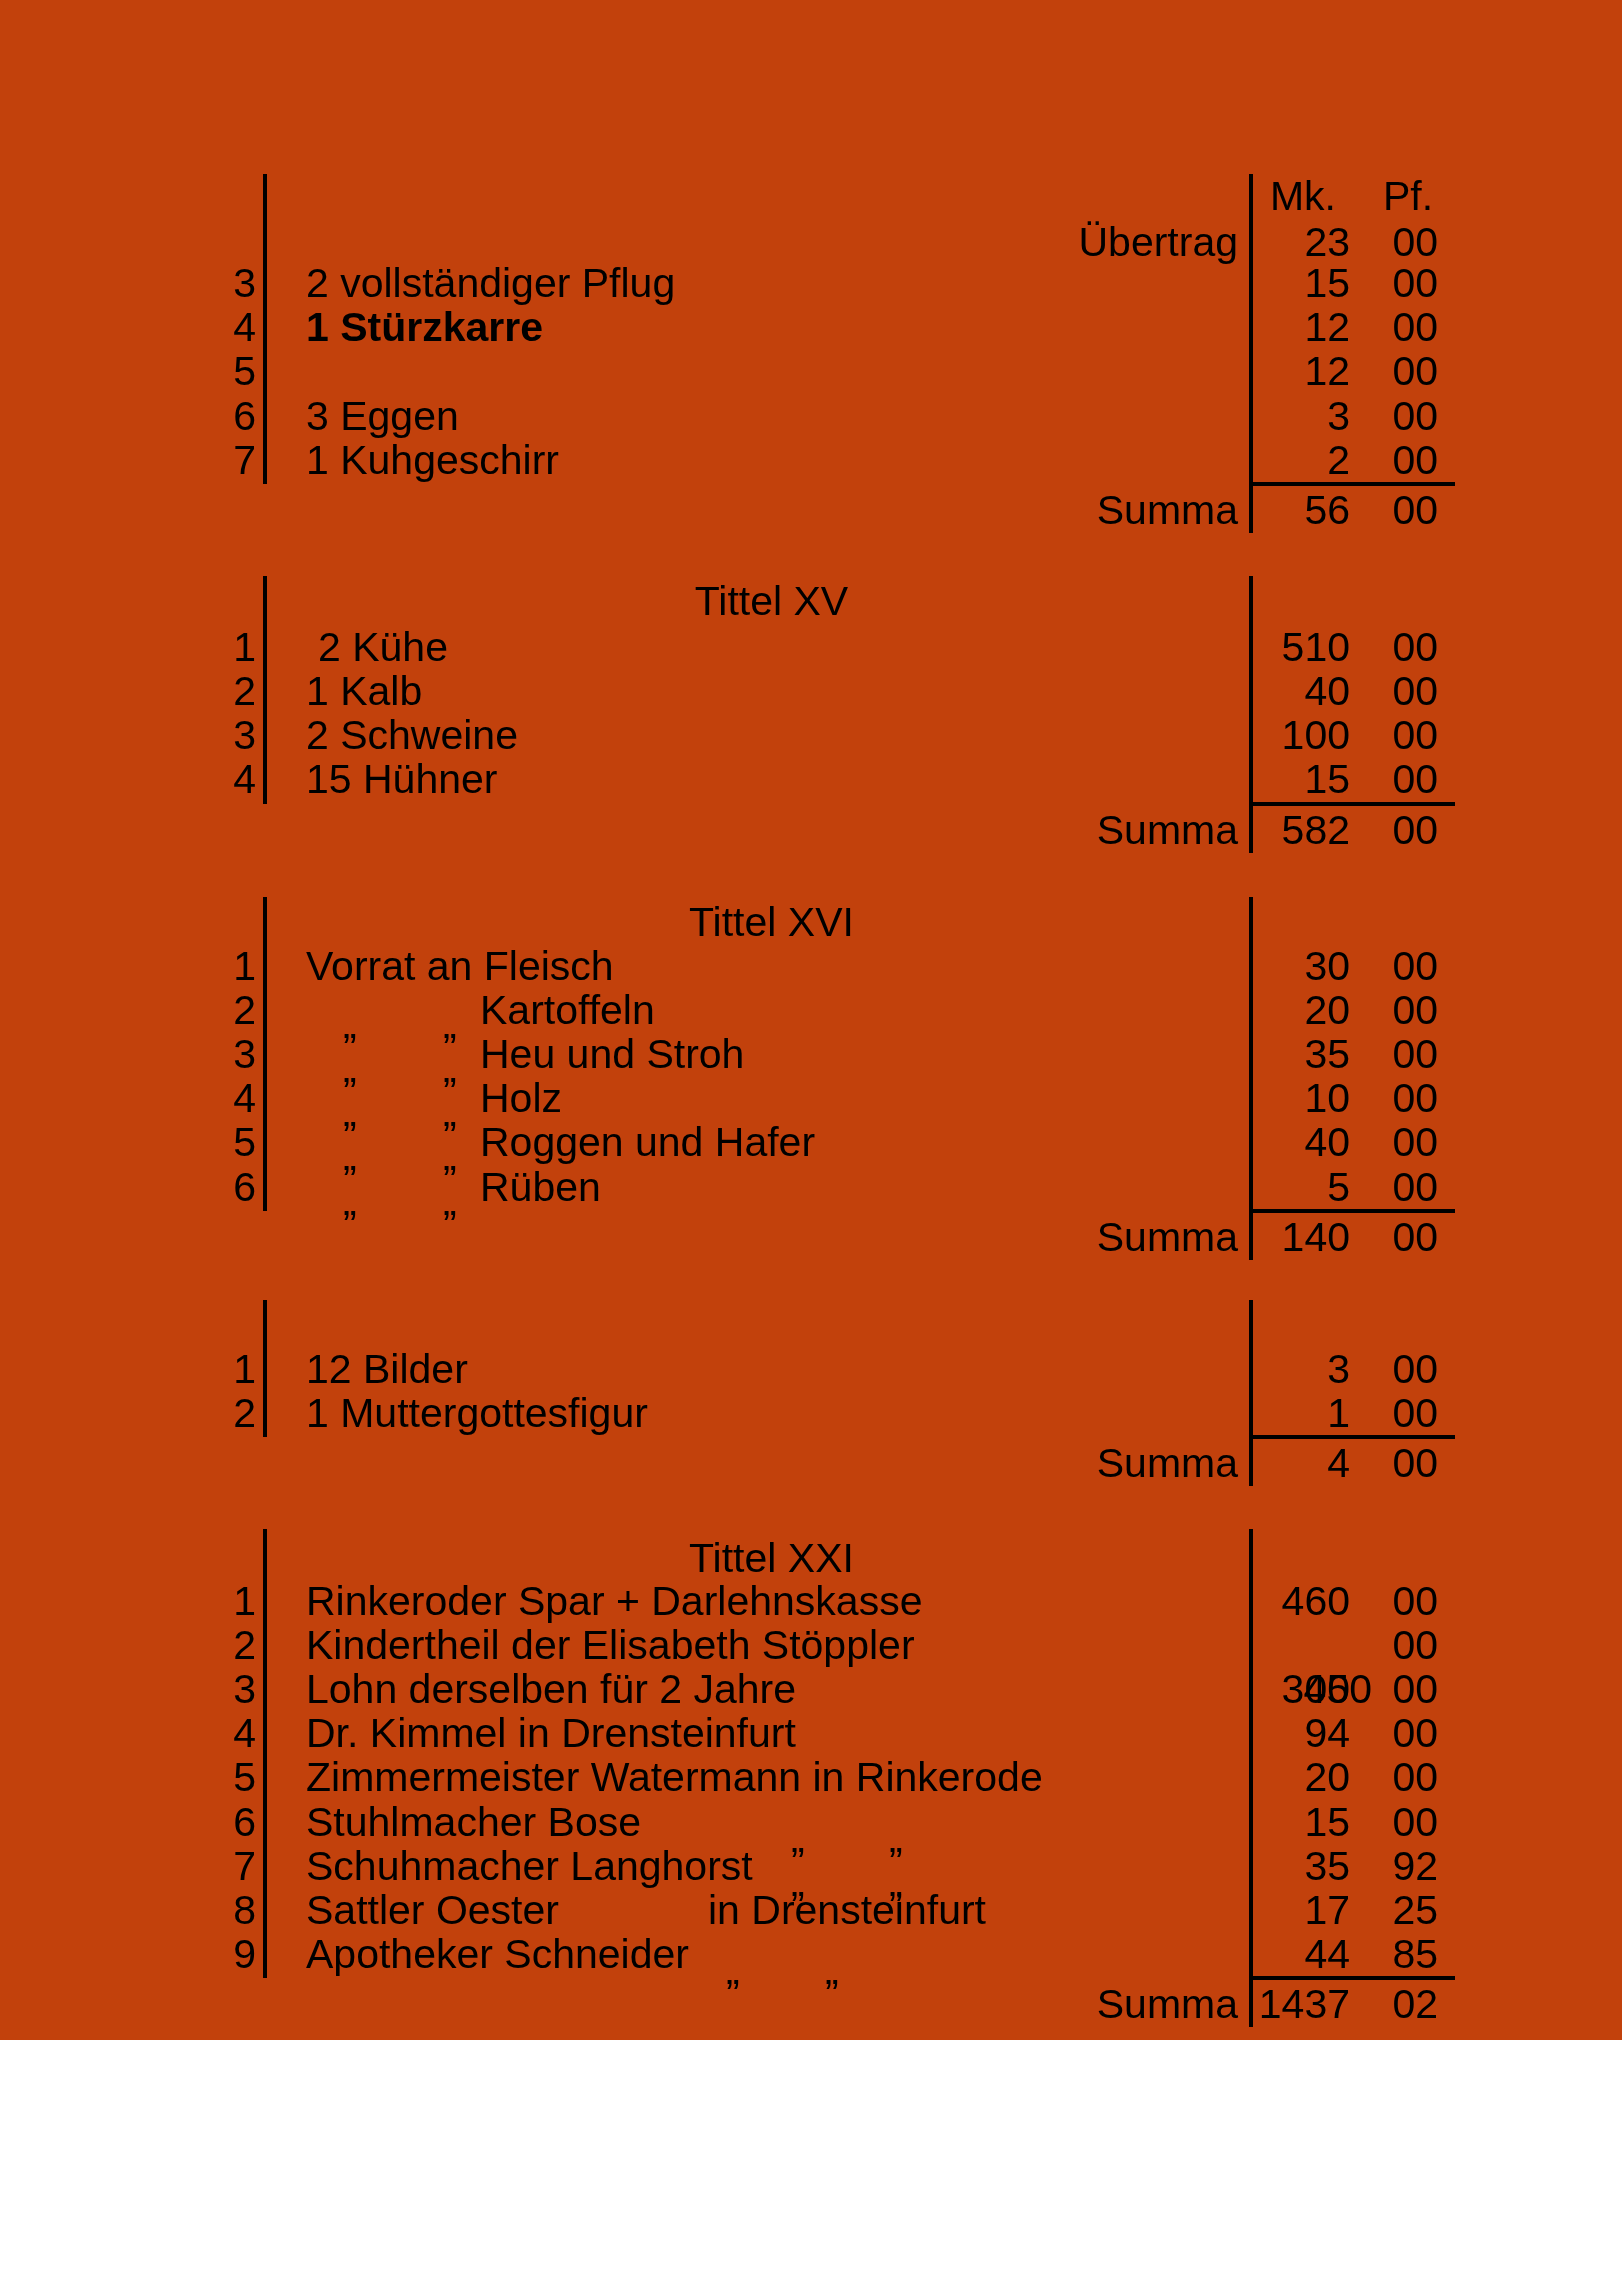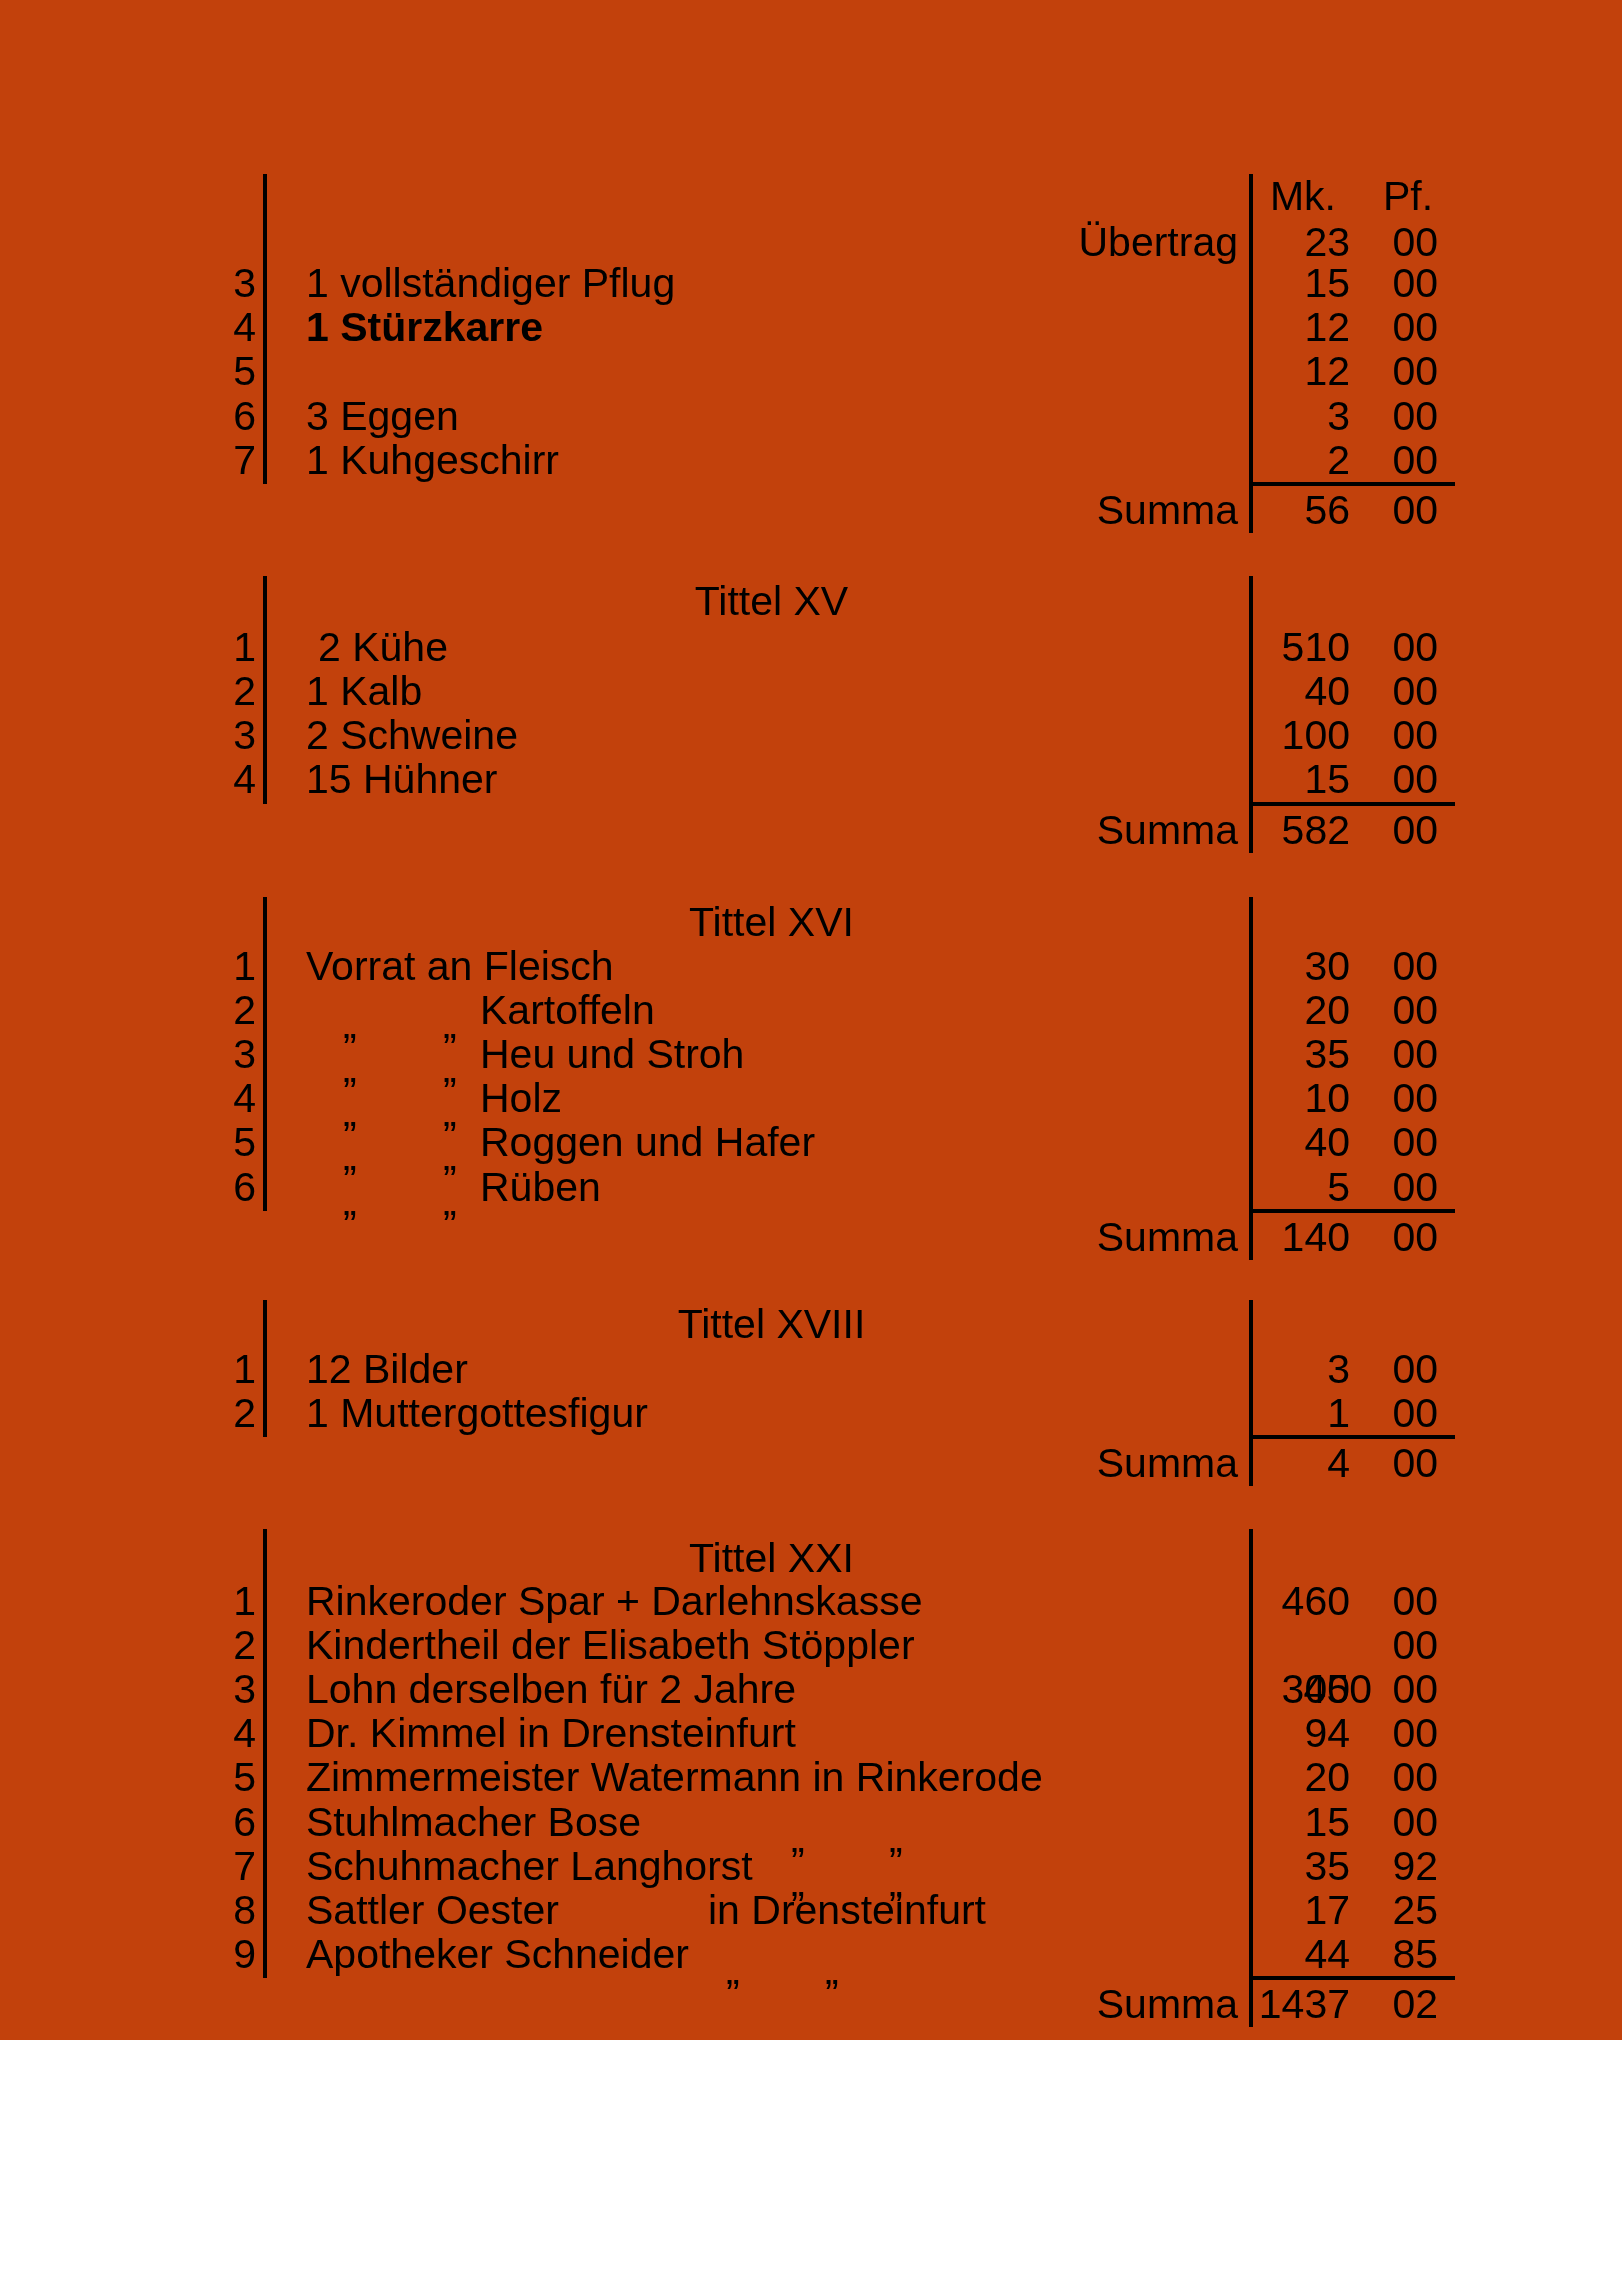--- a/index.html
+++ b/index.html
@@ -36,21 +36,21 @@
           <div class="cell" style="left: 1361px; width: 94px; text-align: center;">Pf.</div>
         </div>
         <div class="row" style="top: 46px;">
           <div class="cell label" style="left: 879px; width: 359px;">Übertrag</div>
           <div class="cell num" style="left: 1252px; width: 98px;">23</div>
           <div class="cell num" style="left: 1359px; width: 79px;">00</div>
         </div>
         <div class="row" style="top: 87px;">
           <div class="cell num" style="left: 0px; width: 256px;">3</div>
           <div class="itemarea" style="left: 306px; width: 931px;">
-            <span class="part" style="left: 0px; top: 0px;">1 vollständiger Pflug</span>
+            <span class="part" style="left: 0px; top: 0px;">2 vollständiger Pflug</span>
           </div>
           <div class="cell num" style="left: 1252px; width: 98px;">15</div>
           <div class="cell num" style="left: 1359px; width: 79px;">00</div>
         </div>
         <div class="row" style="top: 131px;">
           <div class="cell num" style="left: 0px; width: 256px;">4</div>
           <div class="itemarea" style="left: 306px; width: 931px;">
             <span class="part" style="left: 0px; top: 0px; font-weight: bold;">1 Stürzkarre</span>
           </div>
           <div class="cell num" style="left: 1252px; width: 98px;">12</div>
@@ -192,21 +192,20 @@
         <div class="sumline" style="left: 1250px; top: 312px; width: 205px;"></div>
         <div class="row" style="top: 318px;">
           <div class="cell label" style="left: 879px; width: 359px;">Summa</div>
           <div class="cell num" style="left: 1252px; width: 98px;">140</div>
           <div class="cell num" style="left: 1359px; width: 79px;">00</div>
         </div>
       </div>
       <div class="sec" style="top: 1300px; height: 196px;">
         <div class="rule" style="left: 263px; top: 0px; height: 137px;"></div>
         <div class="rule" style="left: 1249px; top: 0px; height: 186px;"></div>
-        <div class="title" style="left: 306px; top: 2px; width: 931px;">Tittel XVIII</div>
         <div class="row" style="top: 47px;">
           <div class="cell num" style="left: 0px; width: 256px;">1</div>
           <div class="itemarea" style="left: 306px; width: 931px;">
             <span class="part" style="left: 0px; top: 0px;">12 Bilder</span>
           </div>
           <div class="cell num" style="left: 1252px; width: 98px;">3</div>
           <div class="cell num" style="left: 1359px; width: 79px;">00</div>
         </div>
         <div class="row" style="top: 91px;">
           <div class="cell num" style="left: 0px; width: 256px;">2</div>

